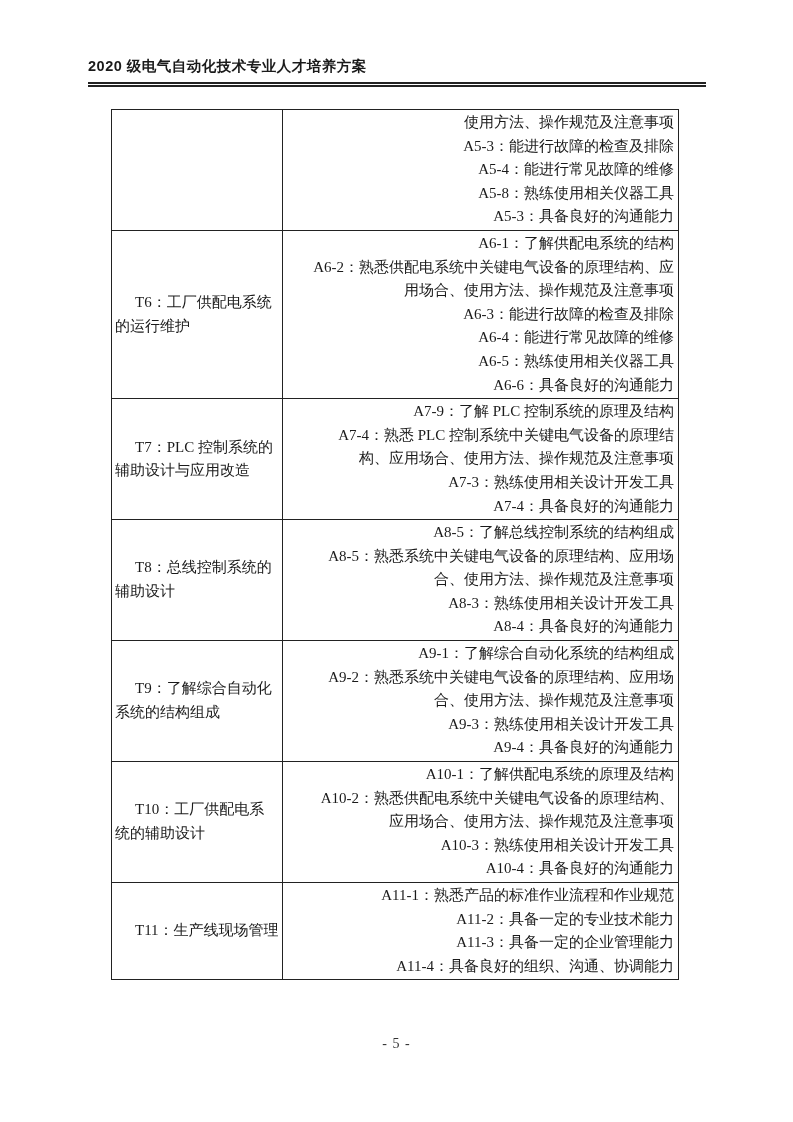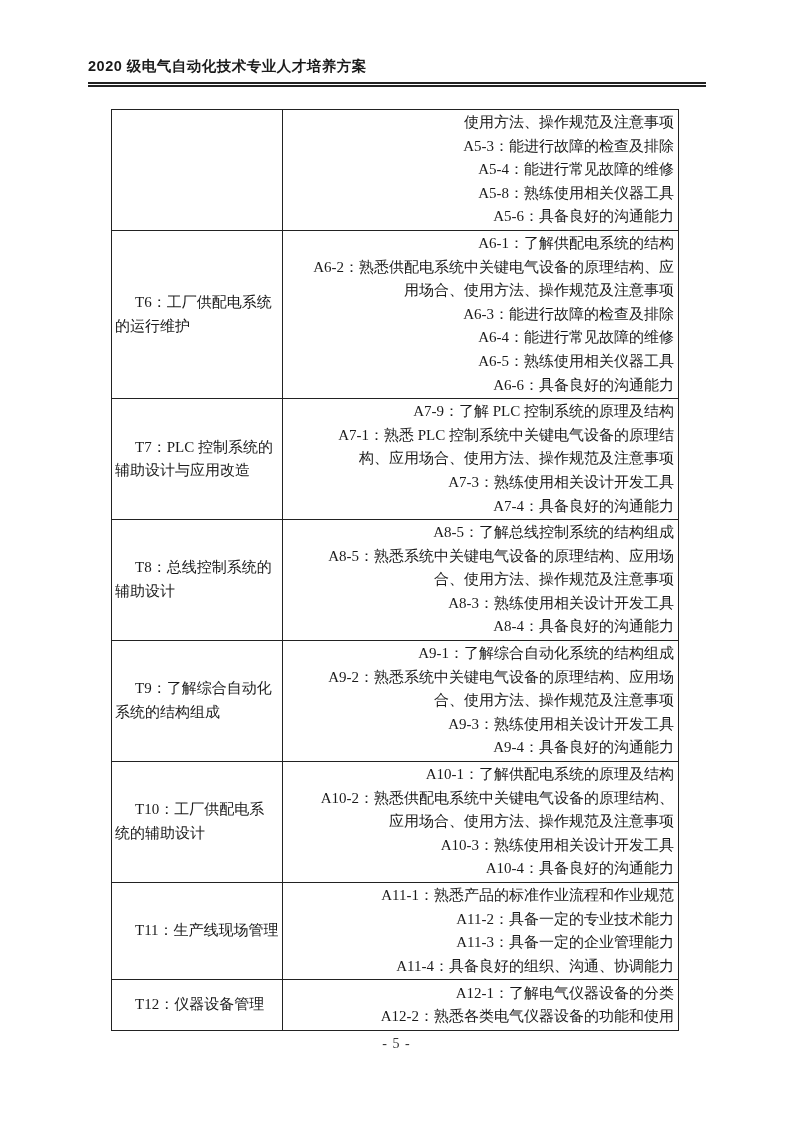--- a/index.html
+++ b/index.html
@@ -93,21 +93,21 @@
     <col style="width:396px">
   </colgroup>
   <tbody>
       <tr>
         <td class="task-cell"></td>
         <td class="ability-cell">
           <p class="ability-text continuation">使用方法、操作规范及注意事项</p>
           <p class="ability-text">A5-3：能进行故障的检查及排除</p>
           <p class="ability-text">A5-4：能进行常见故障的维修</p>
           <p class="ability-text">A5-8：熟练使用相关仪器工具</p>
-          <p class="ability-text">A5-6：具备良好的沟通能力</p>
+          <p class="ability-text">A5-3：具备良好的沟通能力</p>
         </td>
       </tr>
       <tr>
         <td class="task-cell">
           <p class="task-text">T6：工厂供配电系统的运行维护</p>
         </td>
         <td class="ability-cell">
           <p class="ability-text">A6-1：了解供配电系统的结构</p>
           <p class="ability-text">A6-2：熟悉供配电系统中关键电气设备的原理结构、应用场合、使用方法、操作规范及注意事项</p>
           <p class="ability-text">A6-3：能进行故障的检查及排除</p>
@@ -115,21 +115,21 @@
           <p class="ability-text">A6-5：熟练使用相关仪器工具</p>
           <p class="ability-text">A6-6：具备良好的沟通能力</p>
         </td>
       </tr>
       <tr>
         <td class="task-cell">
           <p class="task-text">T7：PLC 控制系统的辅助设计与应用改造</p>
         </td>
         <td class="ability-cell">
           <p class="ability-text">A7-9：了解 PLC 控制系统的原理及结构</p>
-          <p class="ability-text">A7-1：熟悉 PLC 控制系统中关键电气设备的原理结构、应用场合、使用方法、操作规范及注意事项</p>
+          <p class="ability-text">A7-4：熟悉 PLC 控制系统中关键电气设备的原理结构、应用场合、使用方法、操作规范及注意事项</p>
           <p class="ability-text">A7-3：熟练使用相关设计开发工具</p>
           <p class="ability-text">A7-4：具备良好的沟通能力</p>
         </td>
       </tr>
       <tr>
         <td class="task-cell">
           <p class="task-text">T8：总线控制系统的辅助设计</p>
         </td>
         <td class="ability-cell">
           <p class="ability-text">A8-5：了解总线控制系统的结构组成</p>
@@ -164,25 +164,16 @@
         <td class="task-cell">
           <p class="task-text">T11：生产线现场管理</p>
         </td>
         <td class="ability-cell">
           <p class="ability-text">A11-1：熟悉产品的标准作业流程和作业规范</p>
           <p class="ability-text">A11-2：具备一定的专业技术能力</p>
           <p class="ability-text">A11-3：具备一定的企业管理能力</p>
           <p class="ability-text">A11-4：具备良好的组织、沟通、协调能力</p>
         </td>
       </tr>
-      <tr>
-        <td class="task-cell">
-          <p class="task-text">T12：仪器设备管理</p>
-        </td>
-        <td class="ability-cell">
-          <p class="ability-text">A12-1：了解电气仪器设备的分类</p>
-          <p class="ability-text">A12-2：熟悉各类电气仪器设备的功能和使用</p>
-        </td>
-      </tr>
     </tbody>
 </table>
 
 <div class="page-footer">- 5 -</div>
 
 </body></html>

